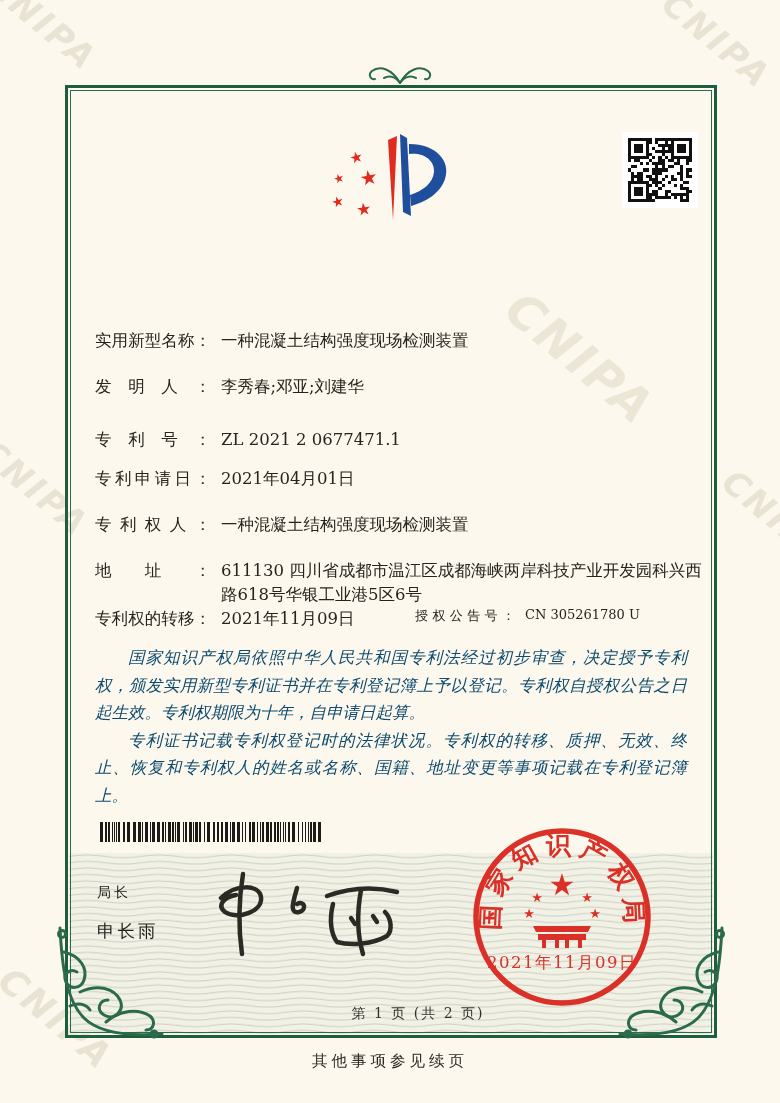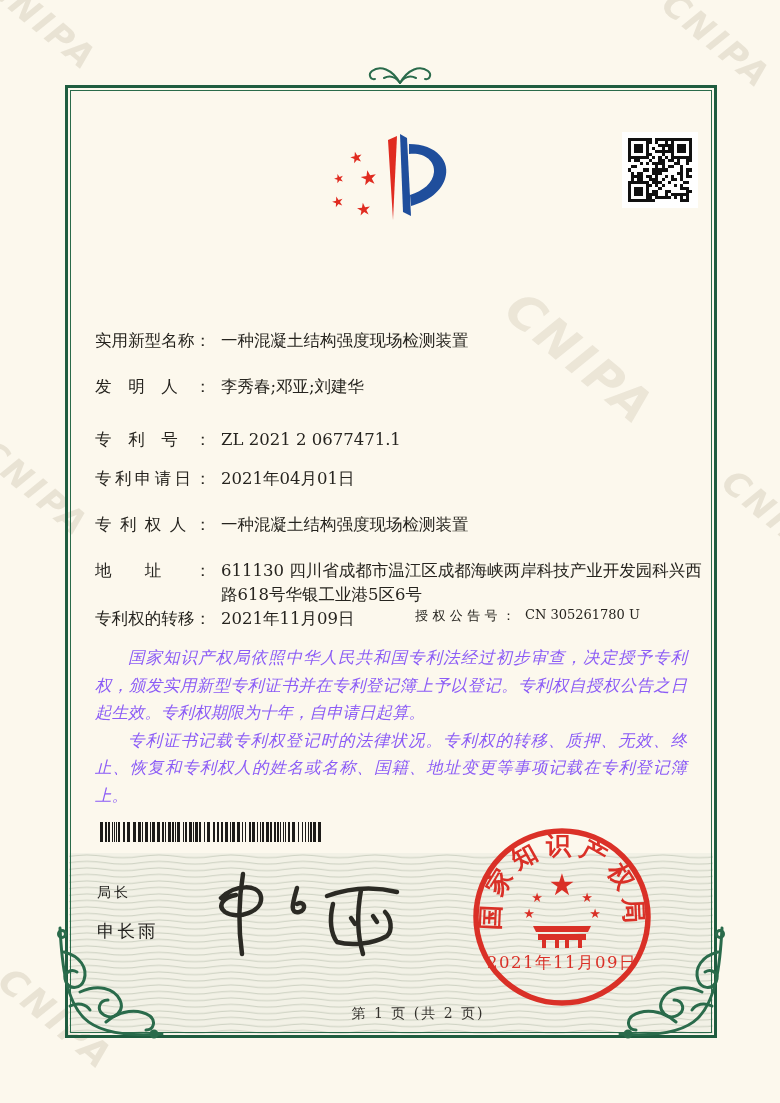--- a/index.html
+++ b/index.html
@@ -54,21 +54,21 @@
   .fvalue { margin-left:10px; max-width:482px; color:#26241f; }
   .r1 { top:329px; } .r2 { top:375px; } .r3 { top:420px;margin-top:8px; }
   .r4 { top:467px; } .r5 { top:513px; } .r6 { top:559px; }
   .r7 { top:607px; }
   .grant-no { position:absolute; left:415px; top:607px; display:flex; font-size:13px; }
   .grant-no .flabel { width:100px; flex:0 0 100px; }
   
   .paras {
     position:absolute; left:95px; top:644px; width:592px;
     font-size:16.5px; line-height:27.5px; text-align:justify;
-    font-style:italic; color:#8b5cf6;
+    font-style:italic; color:#0c4a6e;
   }
   .paras p { text-indent:2em; }
   
   .barcode { position:absolute; left:100px; top:822px; width:222px; height:20px; }
   .sig-title { position:absolute; left:97px; top:884px;  font-size:14px; letter-spacing:3px;text-align:right; }
   .sig-name  { position:absolute; left:97px; top:919px;  font-size:17.5px; letter-spacing:3px; }
   .sig-hand  { position:absolute; left:205px; top:862px; width:215px; height:105px; }
   .seal { position:absolute; left:467px; top:822px; width:190px; height:190px; opacity:0.94; }
   .pageno {
     position:absolute; left:54px; top:1005px; width:728px; text-align:center;
@@ -437,14 +437,15 @@
       <text x="120" y="80" font-size="13" text-anchor="middle">★</text>
       <text x="62" y="96" font-size="13" text-anchor="middle">★</text>
       <text x="128" y="96" font-size="13" text-anchor="middle">★</text>
       <path d="M66 104 L124 104 L121 110 L69 110 Z"></path>
       <path d="M71 112 L119 112 L119 118 L71 118 Z M75 118 L79 118 L79 126 L75 126 Z M88 118 L92 118 L92 126 L88 126 Z M98 118 L102 118 L102 126 L98 126 Z M111 118 L115 118 L115 126 L111 126 Z"></path>
     </g>
     <text x="95" y="146" font-size="16.5" text-anchor="middle" fill="#d9251c" letter-spacing="1.5" font-family="'DejaVu Serif',serif">2021年11月09日</text>
   </svg>
 
   <div class="pageno">第 1 页 (共 2 页)</div>
+  <div class="footer-note">其他事项参见续页</div>
 
 </div>
 
 </body></html>

